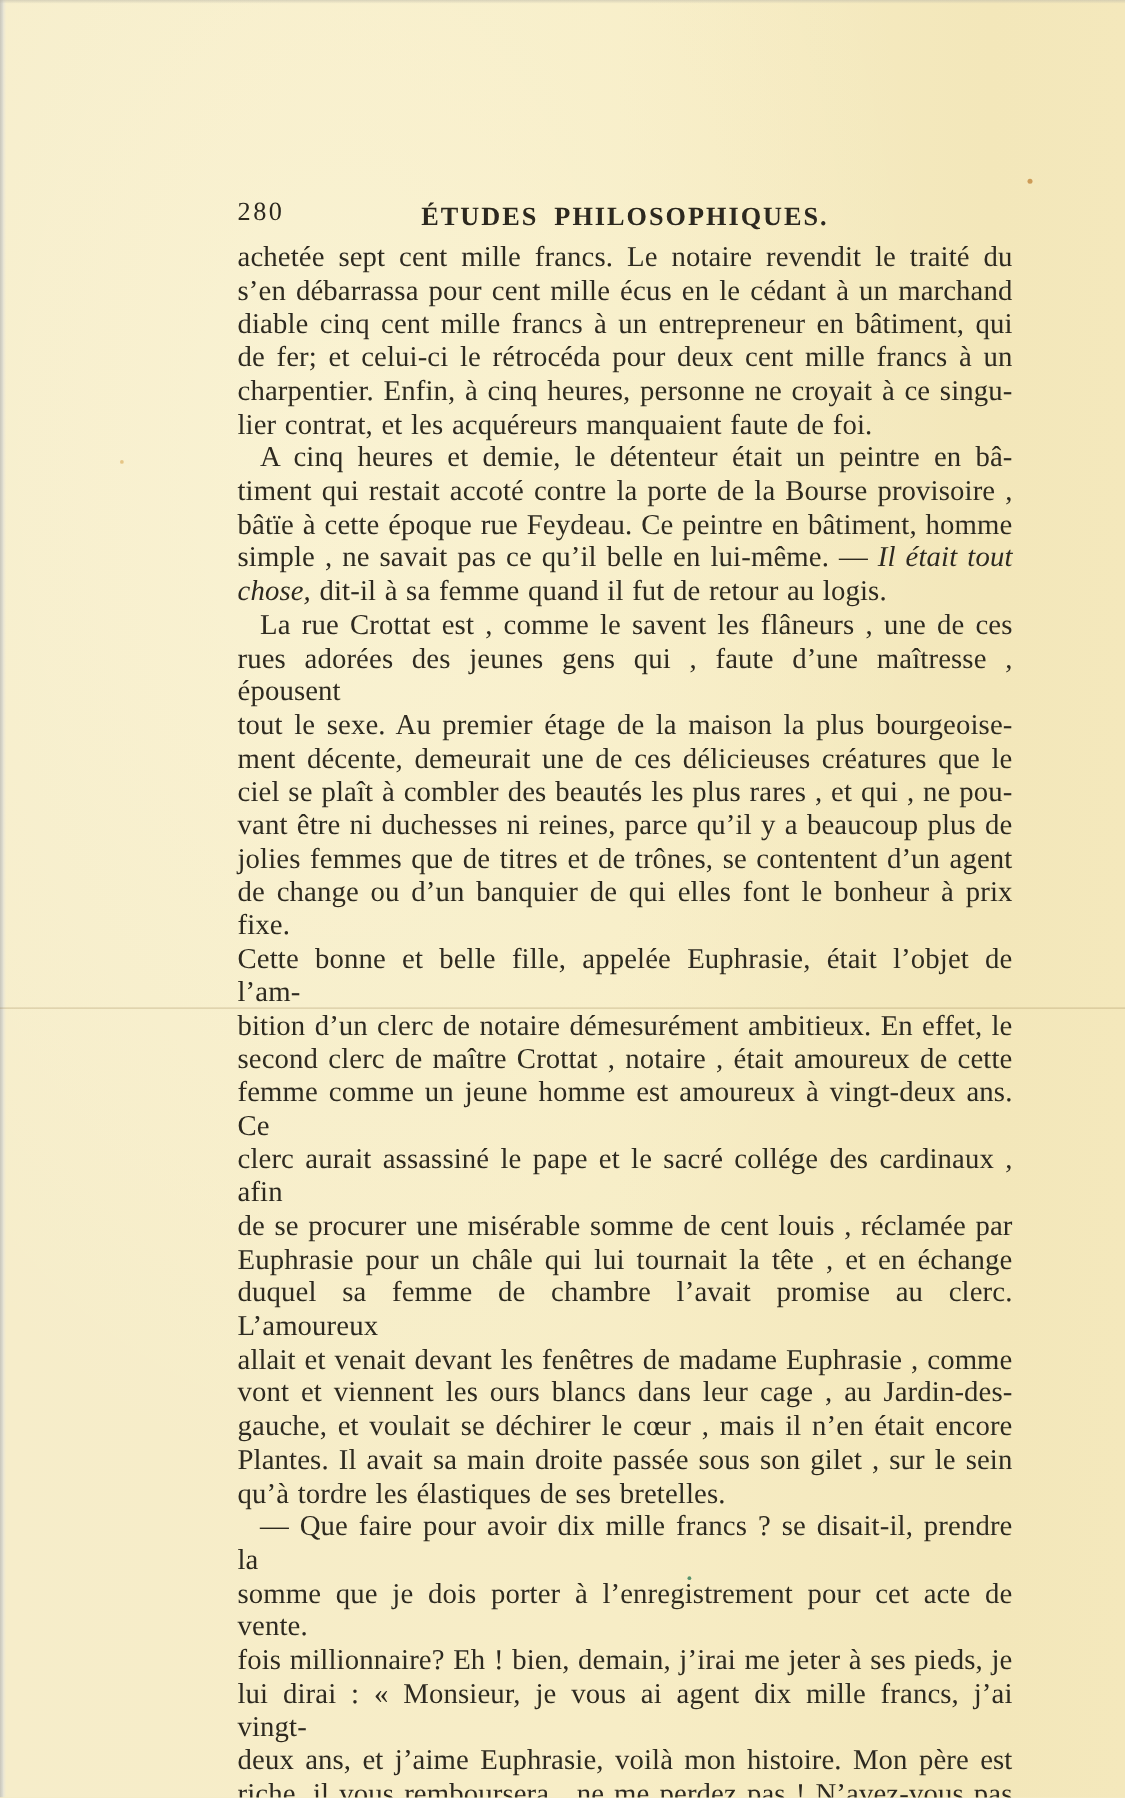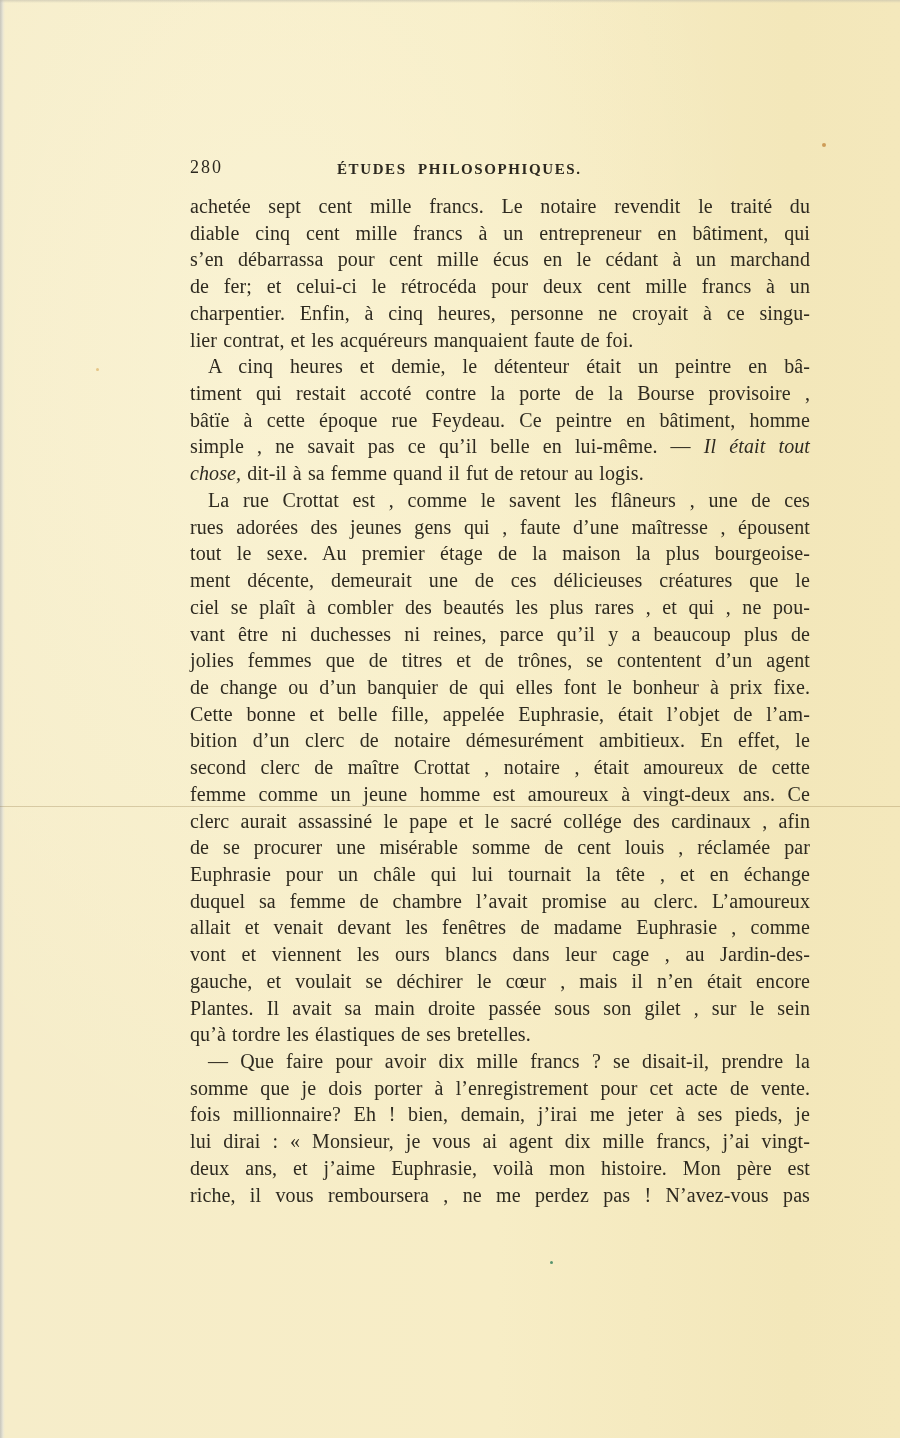--- a/index.html
+++ b/index.html
@@ -32,34 +32,34 @@
     background:rgba(150,125,75,0.32);
   }
   .speck{position:absolute;border-radius:50%;}
   .speck-orange{left:822px;top:143px;width:4px;height:4px;background:#c08337;opacity:.75;}
   .speck-green{left:550px;top:1261px;width:3px;height:3px;background:#2f7d57;opacity:.8;}
   .speck-amber{left:96px;top:368px;width:3px;height:3px;background:#d9a855;opacity:.6;}
 
   
   .pagenum{
     position:absolute;left:190px;top:157px;
-    font-size:18px;letter-spacing:2px;color:#2c281f;
+    font-size:21px;letter-spacing:2px;color:#2c281f;
   }
   .running-title{
     position:absolute;left:337px;top:161px;
-    font-size:15px;font-weight:700;letter-spacing:1.6px;
+    font-size:21px;font-weight:700;letter-spacing:1.6px;
     word-spacing:6px;color:#2c281f;white-space:nowrap;
   }
 
   
   .textblock{
     position:absolute;left:190px;top:193px;width:620px;
   }
   .line{
-    font-size:20px;line-height:26.72px;
+    font-size:23px;line-height:26.72px;
     text-align:justify;text-align-last:justify;
     word-spacing:1px;letter-spacing:0.1px;
     color:#2e2a20;
   }
   .line.end{text-align-last:left;}
   .line.indent{text-indent:18px;}
   .it{font-style:italic;}
 </style>
 </head>
 <body>
@@ -67,22 +67,22 @@
 <div class="page">
   <div class="edge-left"></div>
   <div class="edge-top"></div>
   <div class="crease"></div>
 
   <span class="pagenum">280</span>
   <span class="running-title">ÉTUDES PHILOSOPHIQUES.</span>
 
   <div class="textblock" id="textblock">
       <div class="line"><span>achetée sept cent mille francs. Le notaire revendit le traité du</span></div>
+      <div class="line"><span>s’en débarrassa pour cent mille écus en le cédant à un marchand</span></div>
       <div class="line"><span>diable cinq cent mille francs à un entrepreneur en bâtiment, qui</span></div>
-      <div class="line"><span>s’en débarrassa pour cent mille écus en le cédant à un marchand</span></div>
       <div class="line"><span>de fer; et celui-ci le rétrocéda pour deux cent mille francs à un</span></div>
       <div class="line"><span>charpentier. Enfin, à cinq heures, personne ne croyait à ce singu-</span></div>
       <div class="line end"><span>lier contrat, et les acquéreurs manquaient faute de foi.</span></div>
       <div class="line indent"><span>A cinq heures et demie, le détenteur était un peintre en bâ-</span></div>
       <div class="line"><span>timent qui restait accoté contre la porte de la Bourse provisoire ,</span></div>
       <div class="line"><span>bâtïe à cette époque rue Feydeau. Ce peintre en bâtiment, homme</span></div>
       <div class="line"><span>simple , ne savait pas ce qu’il belle en lui-même. — </span><span class="it">Il était tout</span></div>
       <div class="line end"><span class="it">chose,</span><span> dit-il à sa femme quand il fut de retour au logis.</span></div>
       <div class="line indent"><span>La rue Crottat est , comme le savent les flâneurs , une de ces</span></div>
       <div class="line"><span>rues adorées des jeunes gens qui , faute d’une maîtresse , épousent</span></div>

